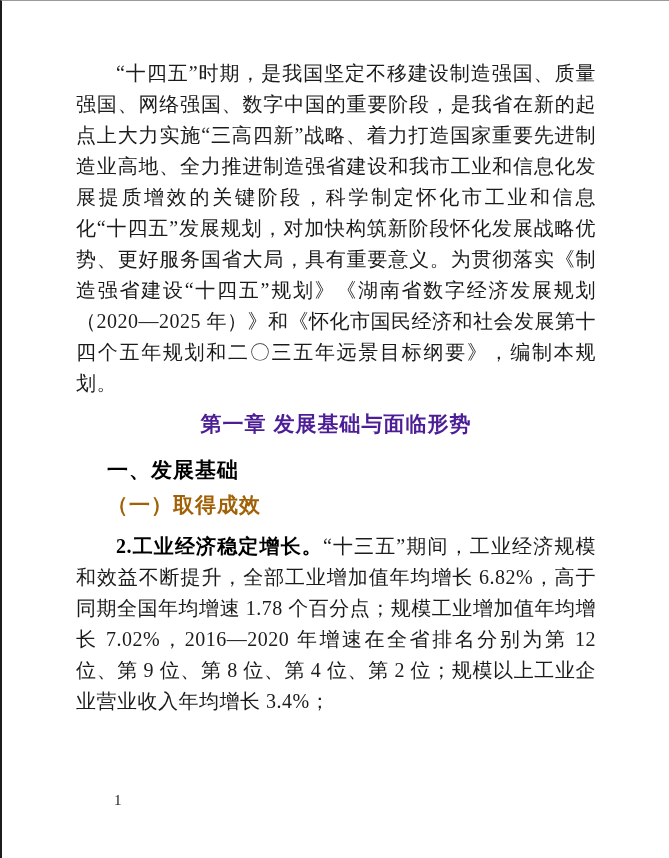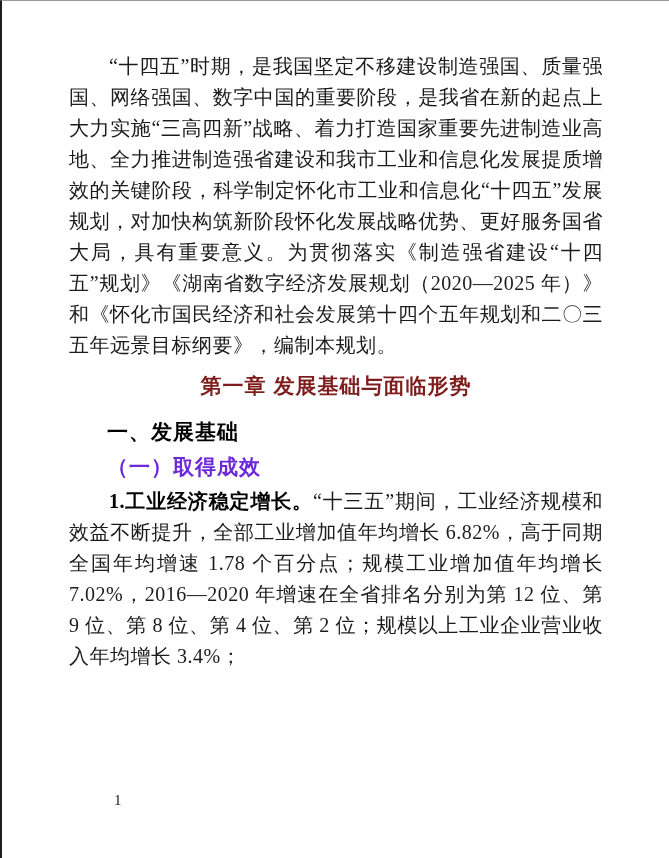--- a/index.html
+++ b/index.html
@@ -16,55 +16,55 @@
     border-left: 2px solid #1c1c1c;
     border-top: 1px solid #9a9a9a;
     overflow: hidden;
     font-family: "Liberation Serif", "DejaVu Serif", serif;
     color: #1b1b1b;
   }
   .content {
     padding: 46px 62px 0 63px;
   }
   p.body-text {
-    margin: 4px;
+    margin: 11px;
     font-size: 20px;
     line-height: 31px;
     text-align: justify;
     text-justify: inter-character;
     text-indent: 2em;
     letter-spacing: 0.5px;
   }
   h1.chapter {
     margin: 11px 0 13px 0;
     font-size: 21px;
     line-height: 27px;
     font-weight: bold;
     text-align: center;
     letter-spacing: 1px;
     font-family: "Liberation Sans", "DejaVu Sans", sans-serif;
-    color: #7f1d1d;
+    color: #4c1d95;
   }
   h2.section {
     margin: 20px 0 7px 0;
     font-size: 21px;
     line-height: 27px;
     font-weight: bold;
     text-indent: 2em;
     letter-spacing: 1px;
     color: #000000;
   }
   h3.subsection {
     margin: 3px 0 3px 0;
     font-size: 21px;
     line-height: 29px;
     font-weight: bold;
     text-indent: 2em;
     letter-spacing: 1px;
-    color: #6d28d9;
+    color: #a16207;
   }
   .lead-bold {
     font-weight: bold;
     color: #000000;
   }
   .page-number {
     position: absolute;
     left: 112px;
     top: 790px;
     font-size: 15px;
@@ -80,18 +80,18 @@
 
     <p class="body-text">“十四五”时期，是我国坚定不移建设制造强国、质量强国、网络强国、数字中国的重要阶段，是我省在新的起点上大力实施“三高四新”战略、着力打造国家重要先进制造业高地、全力推进制造强省建设和我市工业和信息化发展提质增效的关键阶段，科学制定怀化市工业和信息化“十四五”发展规划，对加快构筑新阶段怀化发展战略优势、更好服务国省大局，具有重要意义。为贯彻落实《制造强省建设“十四五”规划》《湖南省数字经济发展规划（2020—2025 年）》和《怀化市国民经济和社会发展第十四个五年规划和二〇三五年远景目标纲要》，编制本规划。</p>
 
     <h1 class="chapter">第一章 发展基础与面临形势</h1>
 
     <h2 class="section">一、发展基础</h2>
 
 
     <h3 class="subsection">（一）取得成效</h3>
 
-    <p class="body-text"><span class="lead-bold">1.工业经济稳定增长。</span><span>“十三五”期间，工业经济规模和效益不断提升，全部工业增加值年均增长 6.82%，高于同期全国年均增速 1.78 个百分点；规模工业增加值年均增长 7.02%，2016—2020 年增速在全省排名分别为第 12 位、第 9 位、第 8 位、第 4 位、第 2 位；规模以上工业企业营业收入年均增长 3.4%；</span></p>
+    <p class="body-text"><span class="lead-bold">2.工业经济稳定增长。</span><span>“十三五”期间，工业经济规模和效益不断提升，全部工业增加值年均增长 6.82%，高于同期全国年均增速 1.78 个百分点；规模工业增加值年均增长 7.02%，2016—2020 年增速在全省排名分别为第 12 位、第 9 位、第 8 位、第 4 位、第 2 位；规模以上工业企业营业收入年均增长 3.4%；</span></p>
 
   </div>
 
   <div class="page-number">1</div>
 </div>
 
 </body></html>

